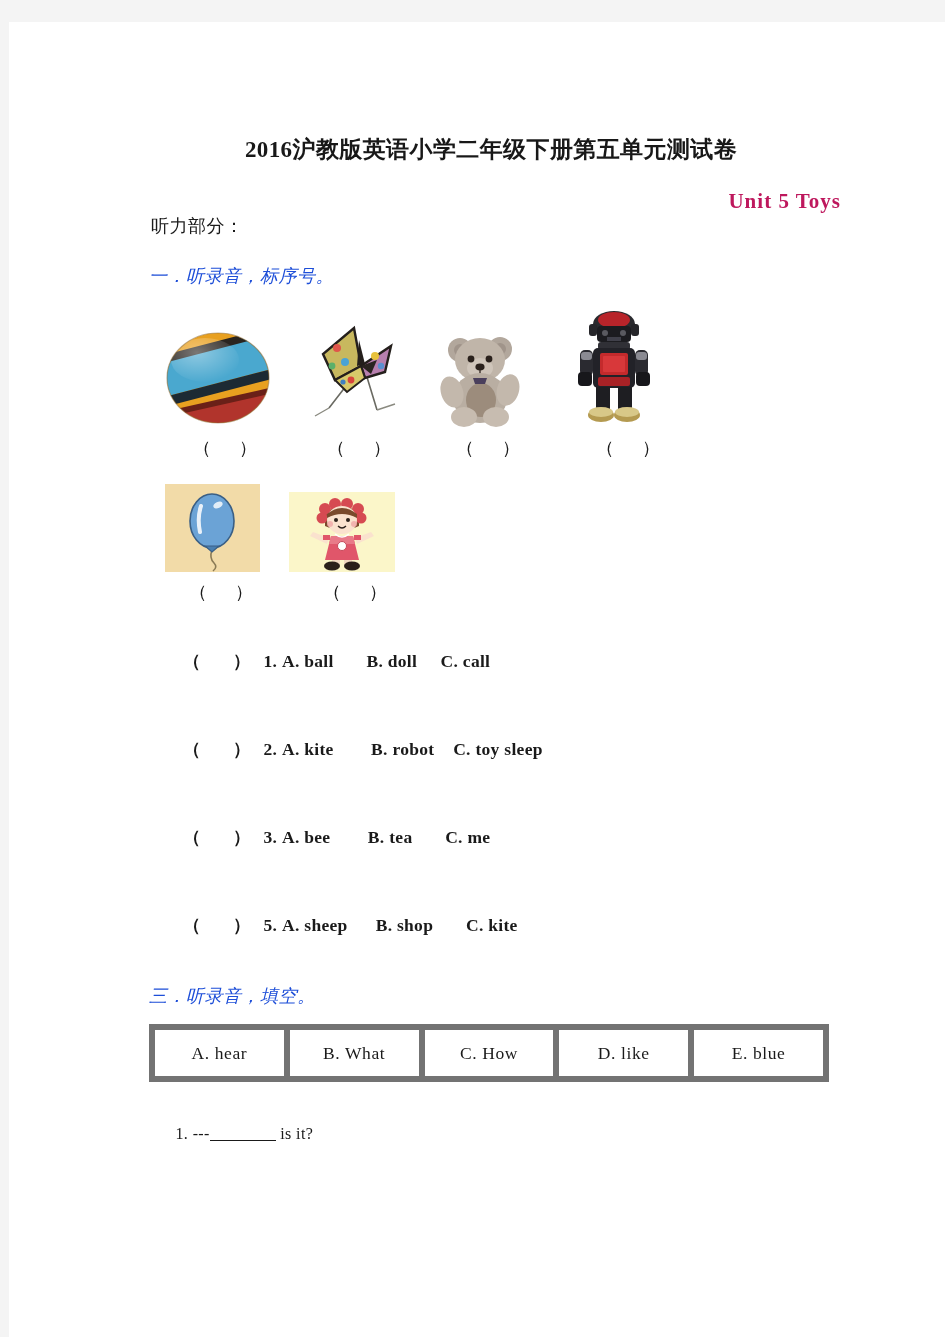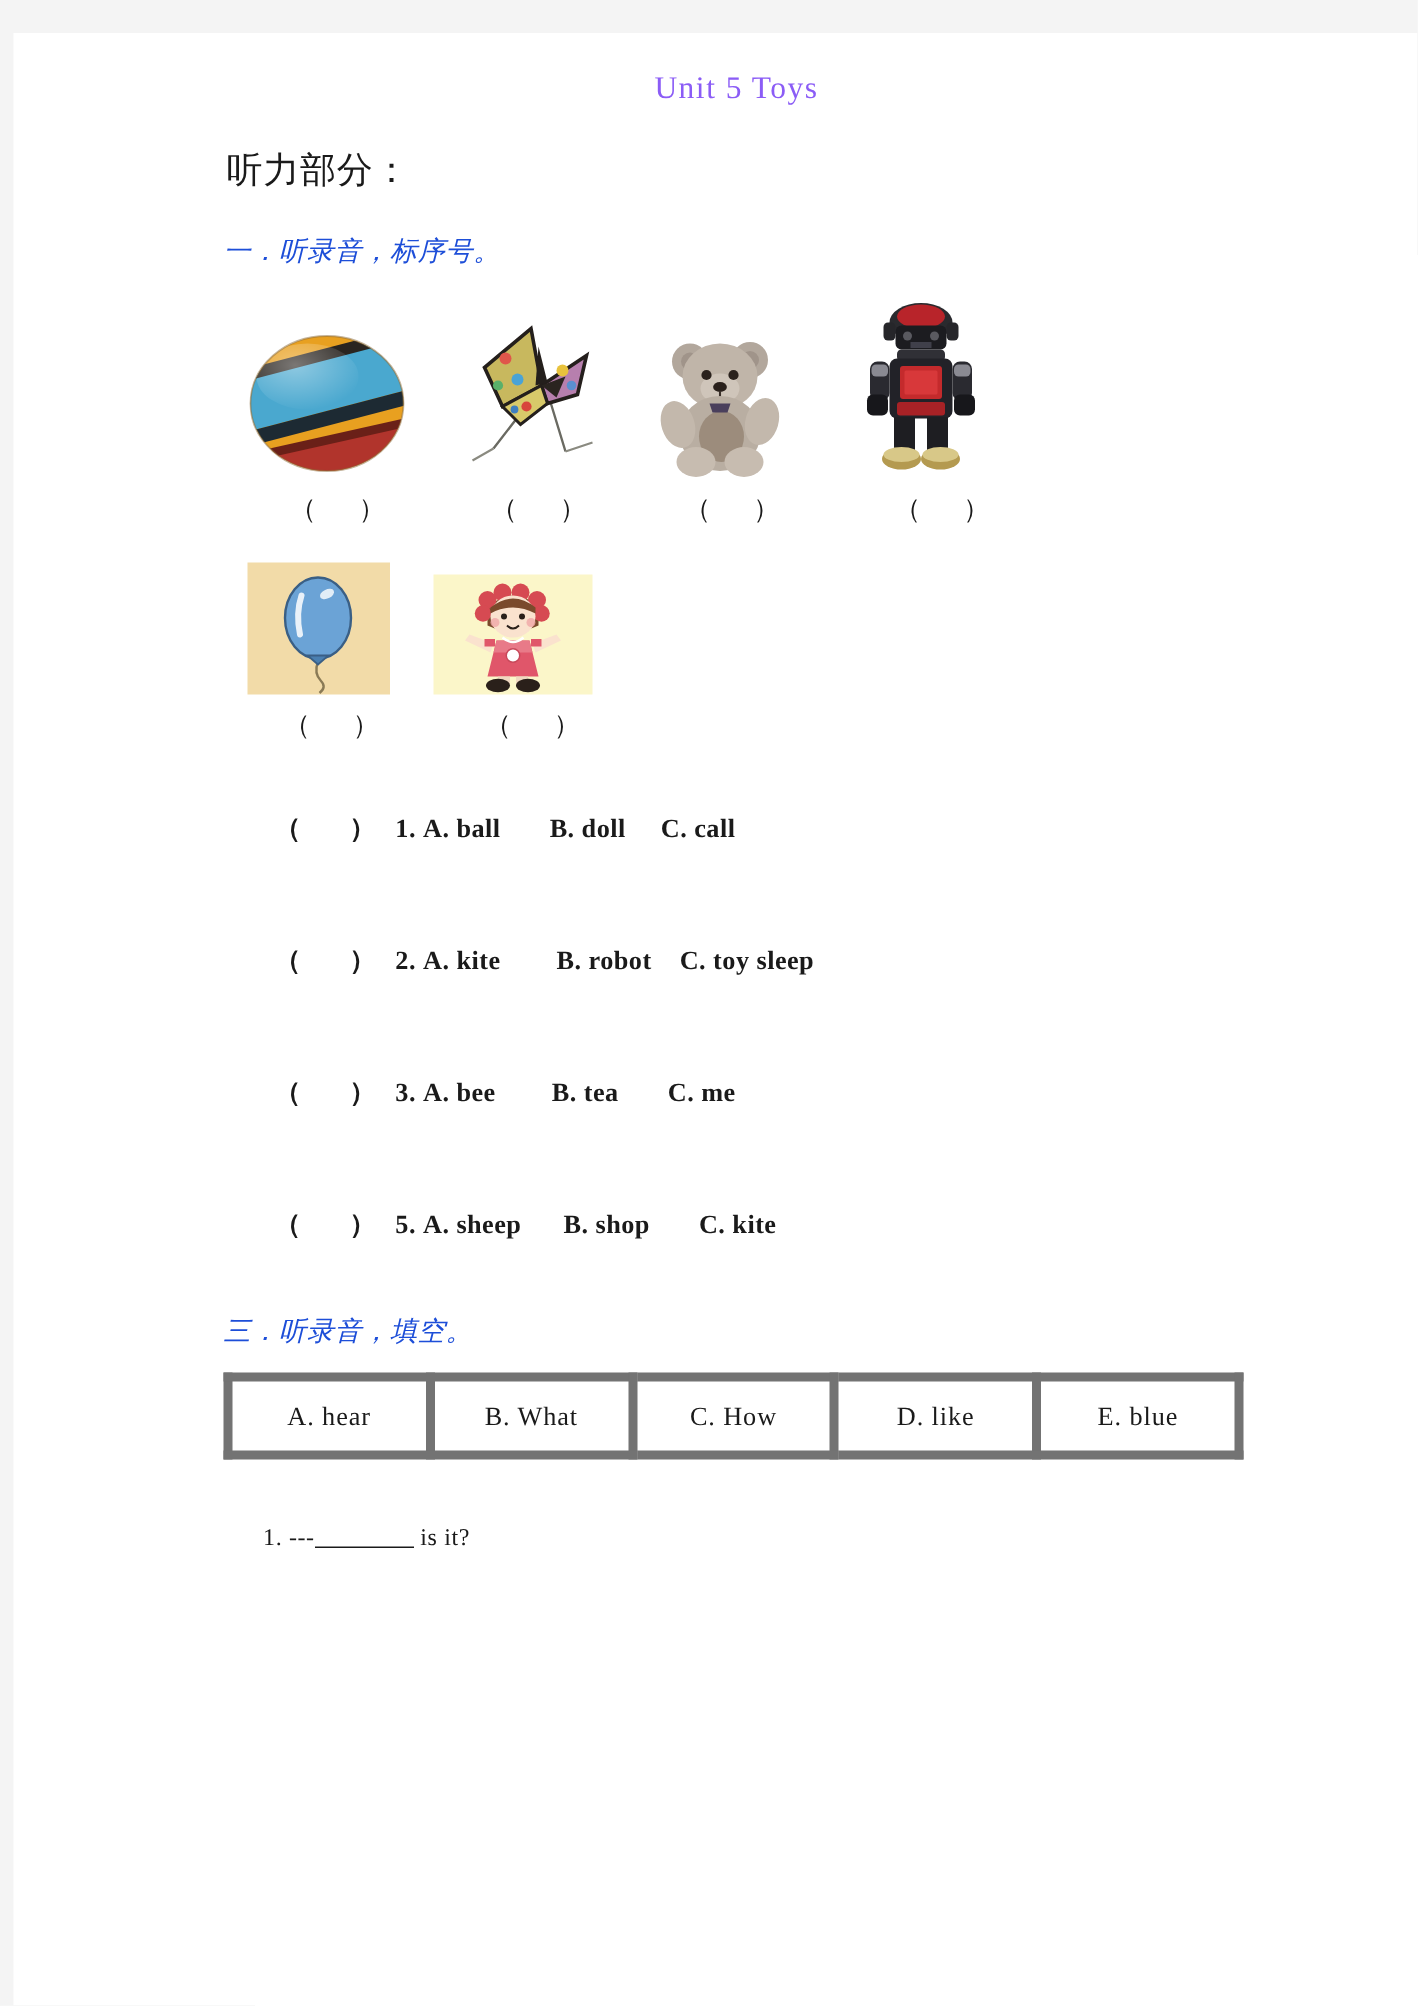--- a/index.html
+++ b/index.html
@@ -33,31 +33,30 @@
   .doc-title {
     text-align: center;
     font-size: 23px;
     font-weight: bold;
     color: #181818;
     margin-top: 112px;
     letter-spacing: 0.4px;
     font-family: "Liberation Serif", "DejaVu Serif", serif;
   }
   .doc-subtitle {
-    text-align: center;
+    text-align: right;
     font-size: 21px;
-    font-weight: normal;
-    color: #8b5cf6;
+    font-weight: bold;
+    color: #be185d;
     margin-top: 24px;
     letter-spacing: 1px;
   }
   .plain-line {
-    font-size: 24px;
-    color: #1a1a1a;
-    margin-top: 26px;
+    font-size: 18px;
+    color: #1a1a1a;
     margin-left: 10px;
     letter-spacing: 0.5px;
   }
   .section-head {
     font-size: 18px;
     color: #1d4ed8;
     margin-top: 26px;
     margin-left: 8px;
     letter-spacing: 0.5px;
     font-style: italic;
@@ -137,20 +136,21 @@
     height: 16px;
     vertical-align: -2px;
   }
 </style>
 </head>
 <body>
 
 <div id="page">
   <div class="content">
 
+    <div class="doc-title">2016沪教版英语小学二年级下册第五单元测试卷</div>
     <div class="doc-subtitle">Unit 5 Toys</div>
     <div class="plain-line">听力部分：</div>
 
     <div class="section-head">一．听录音，标序号。</div>
 
     <div class="pic-row">
 
       <div class="pic-slot" style="left:22px;">
         <svg class="art" width="110" height="106" viewBox="0 0 110 106" aria-hidden="true">
           <defs>

